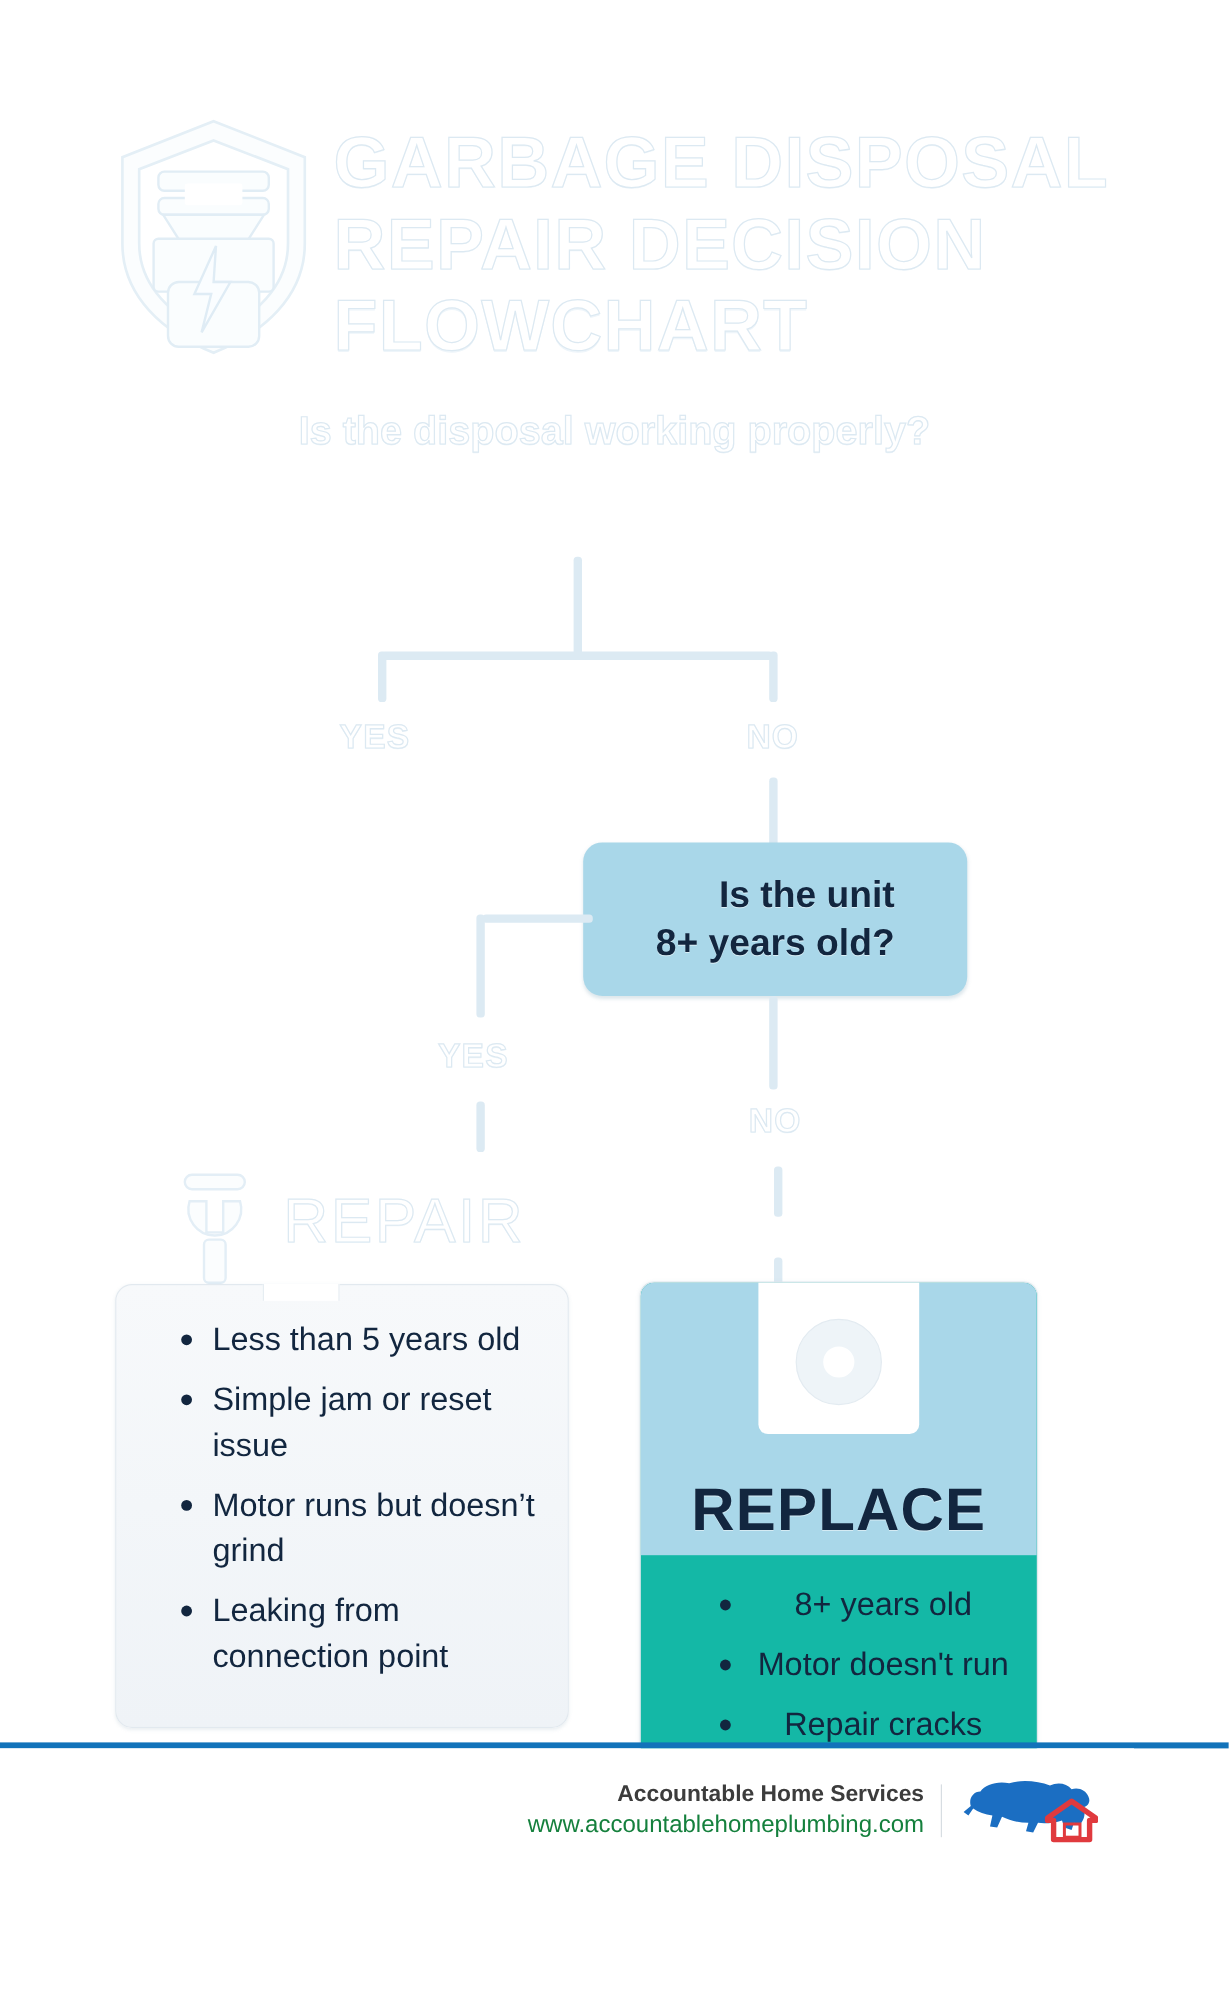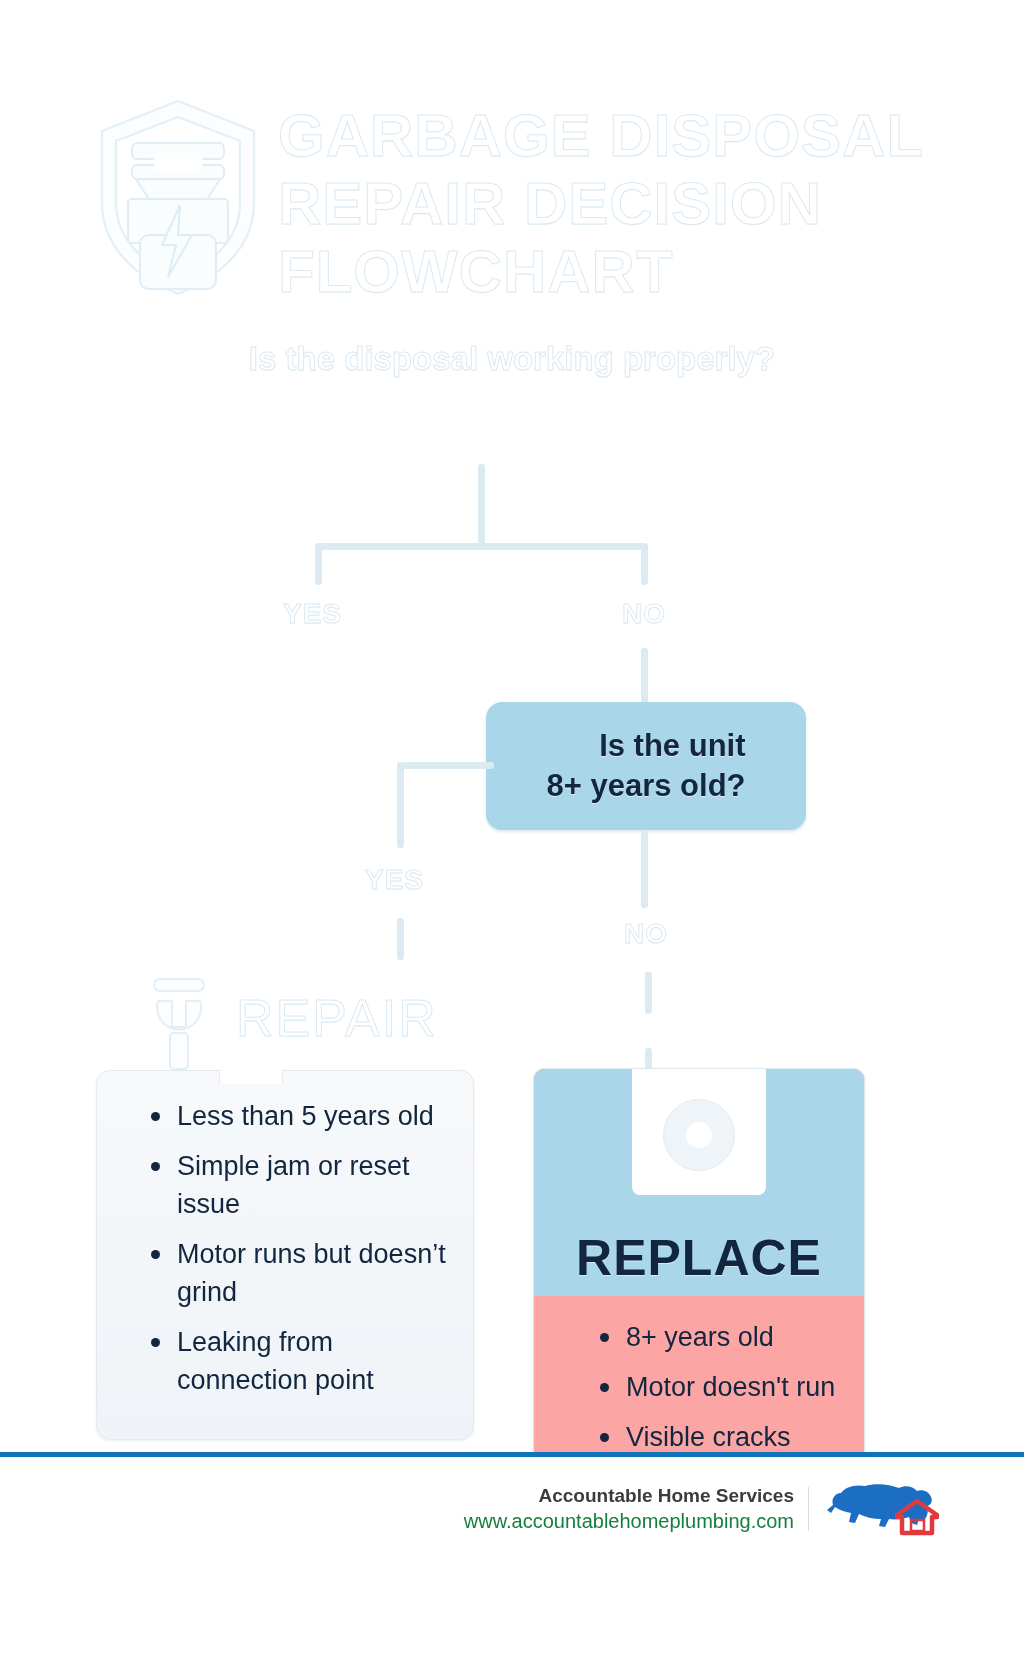--- a/index.html
+++ b/index.html
@@ -82,21 +82,21 @@
     font-weight:400;margin-bottom:12px;margin-left:36px;
   }
   ul.blist li::before{
     content:"";position:absolute;left:-26px;top:15px;
     width:9px;height:9px;border-radius:50%;background:#12263f;
   }
 
   
   .replace-card{
     position:absolute;left:533px;top:1068px;width:330px;height:400px;
-    background:#fca5a5;border:1px solid #dfe8ee;border-radius:12px;
+    background:#14b8a6;border:1px solid #dfe8ee;border-radius:12px;
     overflow:hidden;
     box-shadow:0 1px 3px rgba(140,165,185,.18);
   }
   .replace-head{
     position:absolute;left:0;top:0;width:100%;height:227px;background:#a9d7e9;
   }
   .replace-cut-wide{
     position:absolute;left:50%;transform:translateX(-50%);top:-2px;
     width:134px;height:128px;background:#ffffff;border-radius:0 0 8px 8px;
   }
@@ -107,27 +107,27 @@
   }
   .disc::after{
     content:"";position:absolute;left:50%;top:50%;transform:translate(-50%,-50%);
     width:26px;height:26px;border-radius:50%;background:#ffffff;
   }
   .replace-word{
     position:absolute;left:0;top:160px;width:100%;text-align:center;
     color:#12263f;font-size:50px;font-weight:900;letter-spacing:1px;
     text-shadow:0 1px 0 rgba(255,255,255,.5);
   }
-  .replace-body{position:absolute;left:0;top:227px;width:100%;}
+  .replace-body{position:absolute;left:0;top:227px;width:100%;text-align:center;}
   .replace-body ul.blist{padding:22px 18px 0 56px;}
   .replace-body ul.blist li{font-size:27px;line-height:38px;margin-bottom:12px;}
 
   
   .footer-rule{position:absolute;left:0;top:1452px;width:1024px;height:5px;background:#1273ba;}
-  .footer{position:absolute;left:0;top:1457px;width:945px;height:209px;background:#ffffff;margin-left:24px;}
+  .footer{position:absolute;left:0;top:1457px;width:945px;height:209px;background:#ffffff;}
   .f-txt{position:absolute;right:175px;top:26px;text-align:right;}
   .f-name{color:#3c3c3c;font-size:19px;font-weight:700;line-height:26px;}
   .f-url{color:#15803d;font-size:20px;line-height:24px;}
   .f-divider{position:absolute;right:160px;top:30px;width:1px;height:44px;background:#d7dde2;}
   .f-logo{position:absolute;right:30px;top:22px;width:120px;height:62px;}
 </style>
 </head>
 <body>
 
 <div class="stage">
@@ -215,21 +215,21 @@
     <div class="replace-head">
       <div class="replace-cut-wide">
         <div class="disc"></div>
       </div>
       <div class="replace-word">REPLACE</div>
     </div>
     <div class="replace-body">
       <ul class="blist">
         <li>8+ years old</li>
         <li>Motor doesn't run</li>
-        <li>Visible cracks</li>
+        <li>Repair cracks</li>
       </ul>
     </div>
   </div>
 
   <div class="footer-rule"></div>
   <div class="footer">
     <div class="f-txt">
       <div class="f-name">Accountable Home Services</div>
       <div class="f-url">www.accountablehomeplumbing.com</div>
     </div>

